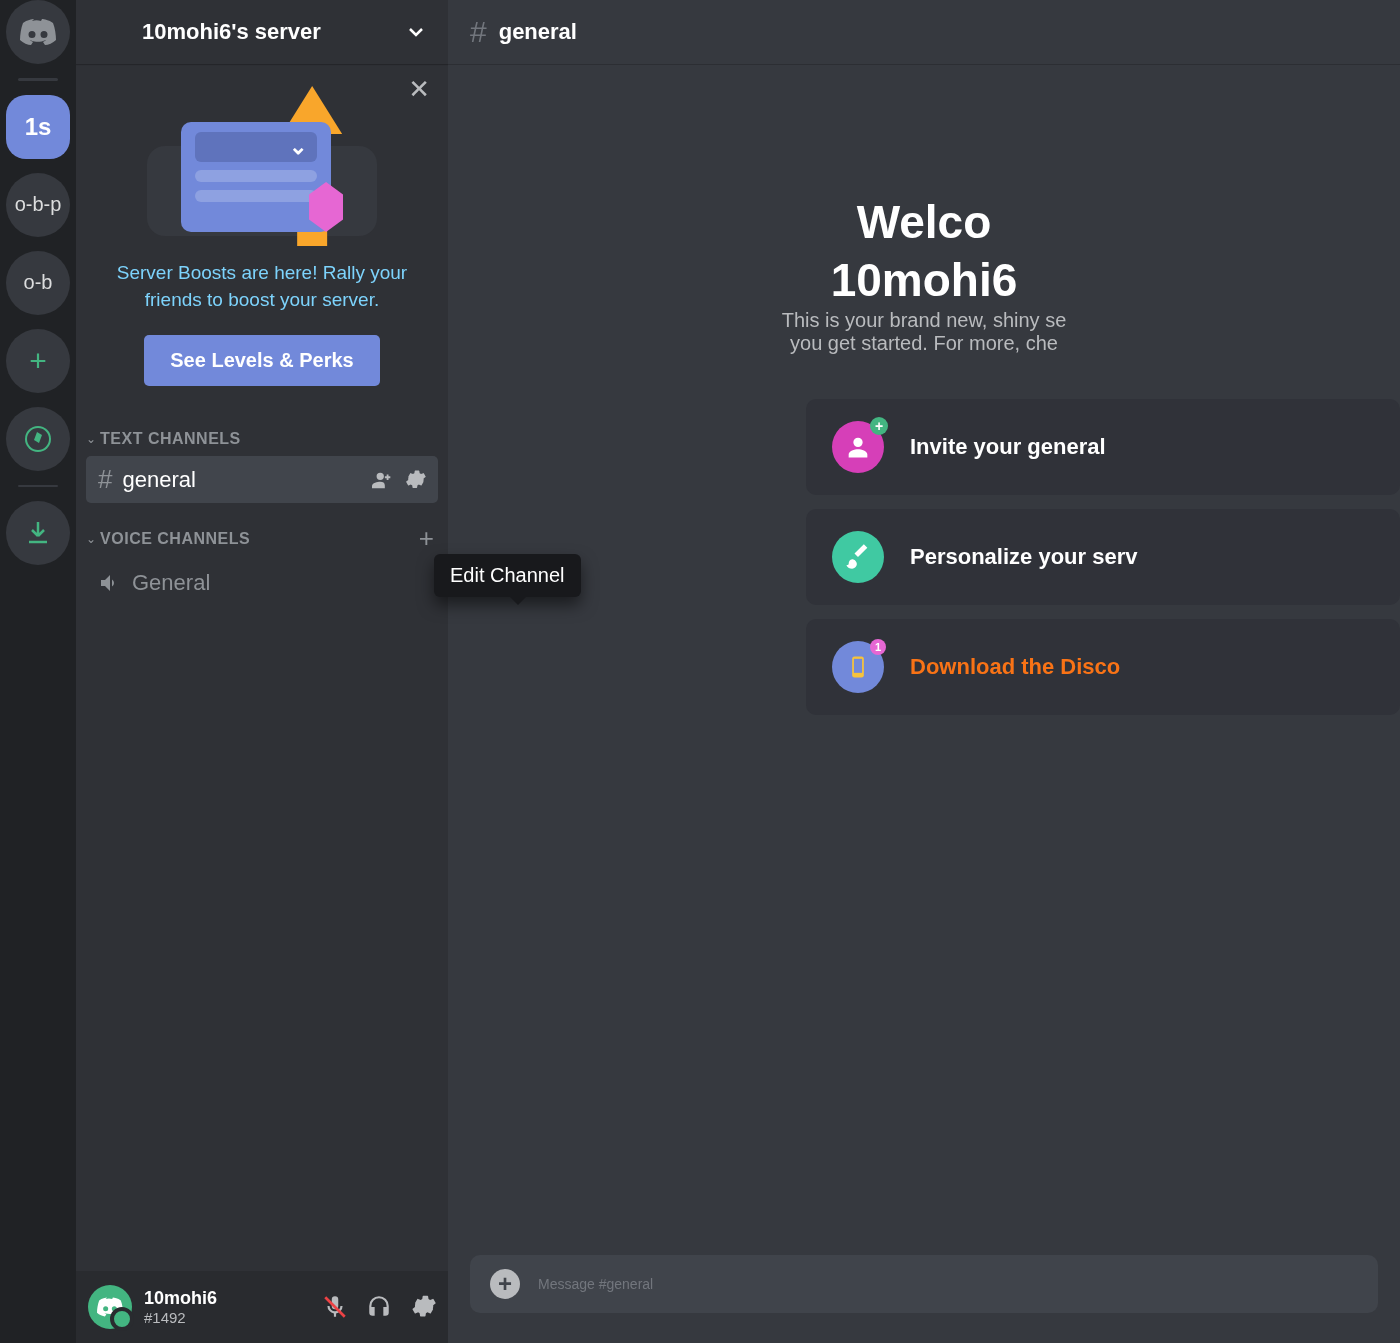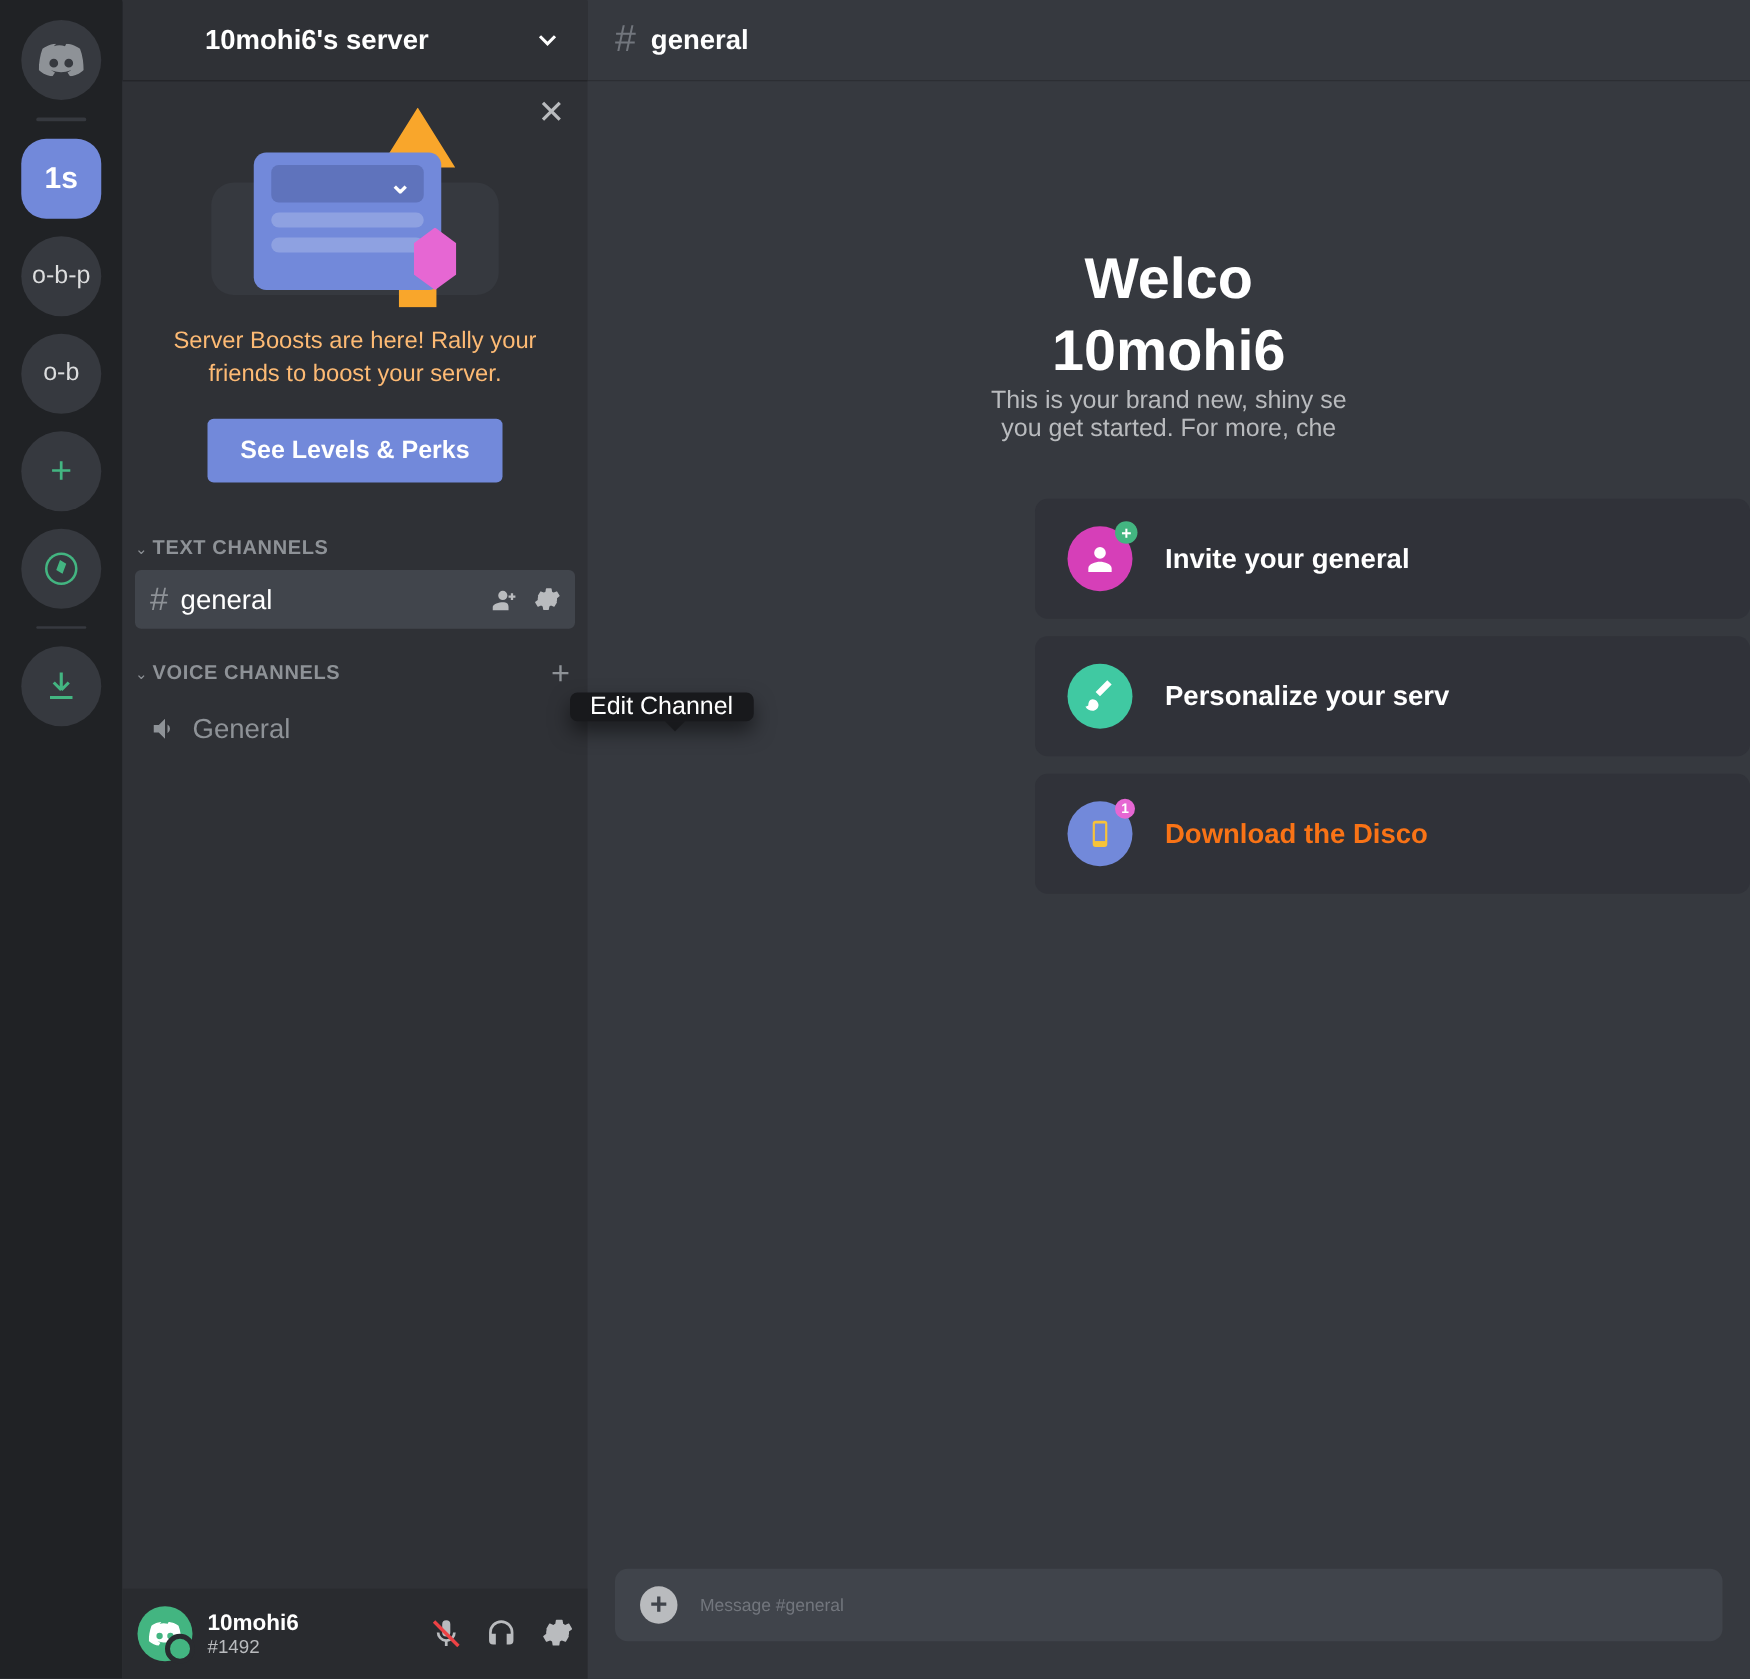--- a/index.html
+++ b/index.html
@@ -6,26 +6,25 @@
 body {
   font-family: -apple-system, BlinkMacSystemFont, "Segoe UI", Helvetica, Arial, sans-serif;
   background: #36393f;
   color: #dcddde;
   width: 1400px;
   height: 1343px;
   overflow: hidden;
   display: flex;
 }
 .server-rail {
-  width: 98px;
+  width: 76px;
   background: #202225;
   display: flex;
   flex-direction: column;
   align-items: center;
-  padding-top: 16px;
   gap: 14px;
   flex-shrink: 0;
 }
 .rail-item {
   width: 64px;
   height: 64px;
   border-radius: 50%;
   background: #36393f;
   display: flex;
   align-items: center;
@@ -81,21 +80,21 @@
 }
 .boost-panel .hdr { width: 100%; height: 30px; background: #5f73bc; border-radius: 6px; margin-bottom: 8px; display:flex; align-items:center; justify-content:flex-end; padding-right:10px;}
 .boost-panel .hdr::after { content:"⌄"; color:#fff; font-size:22px; font-weight:700; }
 .boost-panel .row { width: 100%; height: 12px; background: #8ea1e1; border-radius: 6px; margin-bottom: 8px; }
 .boost-gem {
   width: 34px; height: 50px; background: #e667d3;
   position: absolute; bottom: 14px; left: 64%;
   clip-path: polygon(50% 0, 100% 25%, 100% 75%, 50% 100%, 0 75%, 0 25%);
 }
 .boost-shadow { width: 230px; height: 90px; background: #36393f; border-radius: 18px; position: absolute; bottom: 10px; }
-.boost-text { color: #fdba74; font-size: 19px; line-height: 1.4; padding: 0 10px; }
+.boost-text { color: #7dd3fc; font-size: 19px; line-height: 1.4; padding: 0 10px; }
 .boost-btn {
   margin-top: 22px; background: #7289da; color: #fff; border: none;
   padding: 14px 26px; border-radius: 5px; font-size: 20px; font-weight: 600;
   cursor: pointer;
 }
 .cat-header {
   display: flex; align-items: center; justify-content: space-between;
   padding: 18px 14px 6px 10px; cursor: pointer;
 }
 .cat-left { display: flex; align-items: center; gap: 4px; }
@@ -108,21 +107,21 @@
 }
 .channel-item.active { background: rgba(79,84,92,.6); }
 .channel-item.active .ch-name { color: #fff; }
 .ch-icon { color: #8e9297; font-size: 26px; font-weight: 400; }
 .ch-name { color: #8e9297; font-size: 22px; font-weight: 500; flex: 1; }
 .ch-actions { display: flex; gap: 10px; align-items: center; }
 .ch-act-icon { color: #b9bbbe; cursor: pointer; }
 .tooltip {
   position: absolute;
   background: #18191c; color: #fff;
-  padding: 0 16px; border-radius: 6px;
+  padding: 10px 16px; border-radius: 6px;
   font-size: 20px; font-weight: 500;
   box-shadow: 0 8px 16px rgba(0,0,0,.5);
   z-index: 50;
   top: 554px;
   left: 358px;
   white-space: nowrap;
 }
 .tooltip::after {
   content: ""; position: absolute; bottom: -8px; left: 76px;
   border: 8px solid transparent; border-top-color: #18191c; border-bottom: none;

